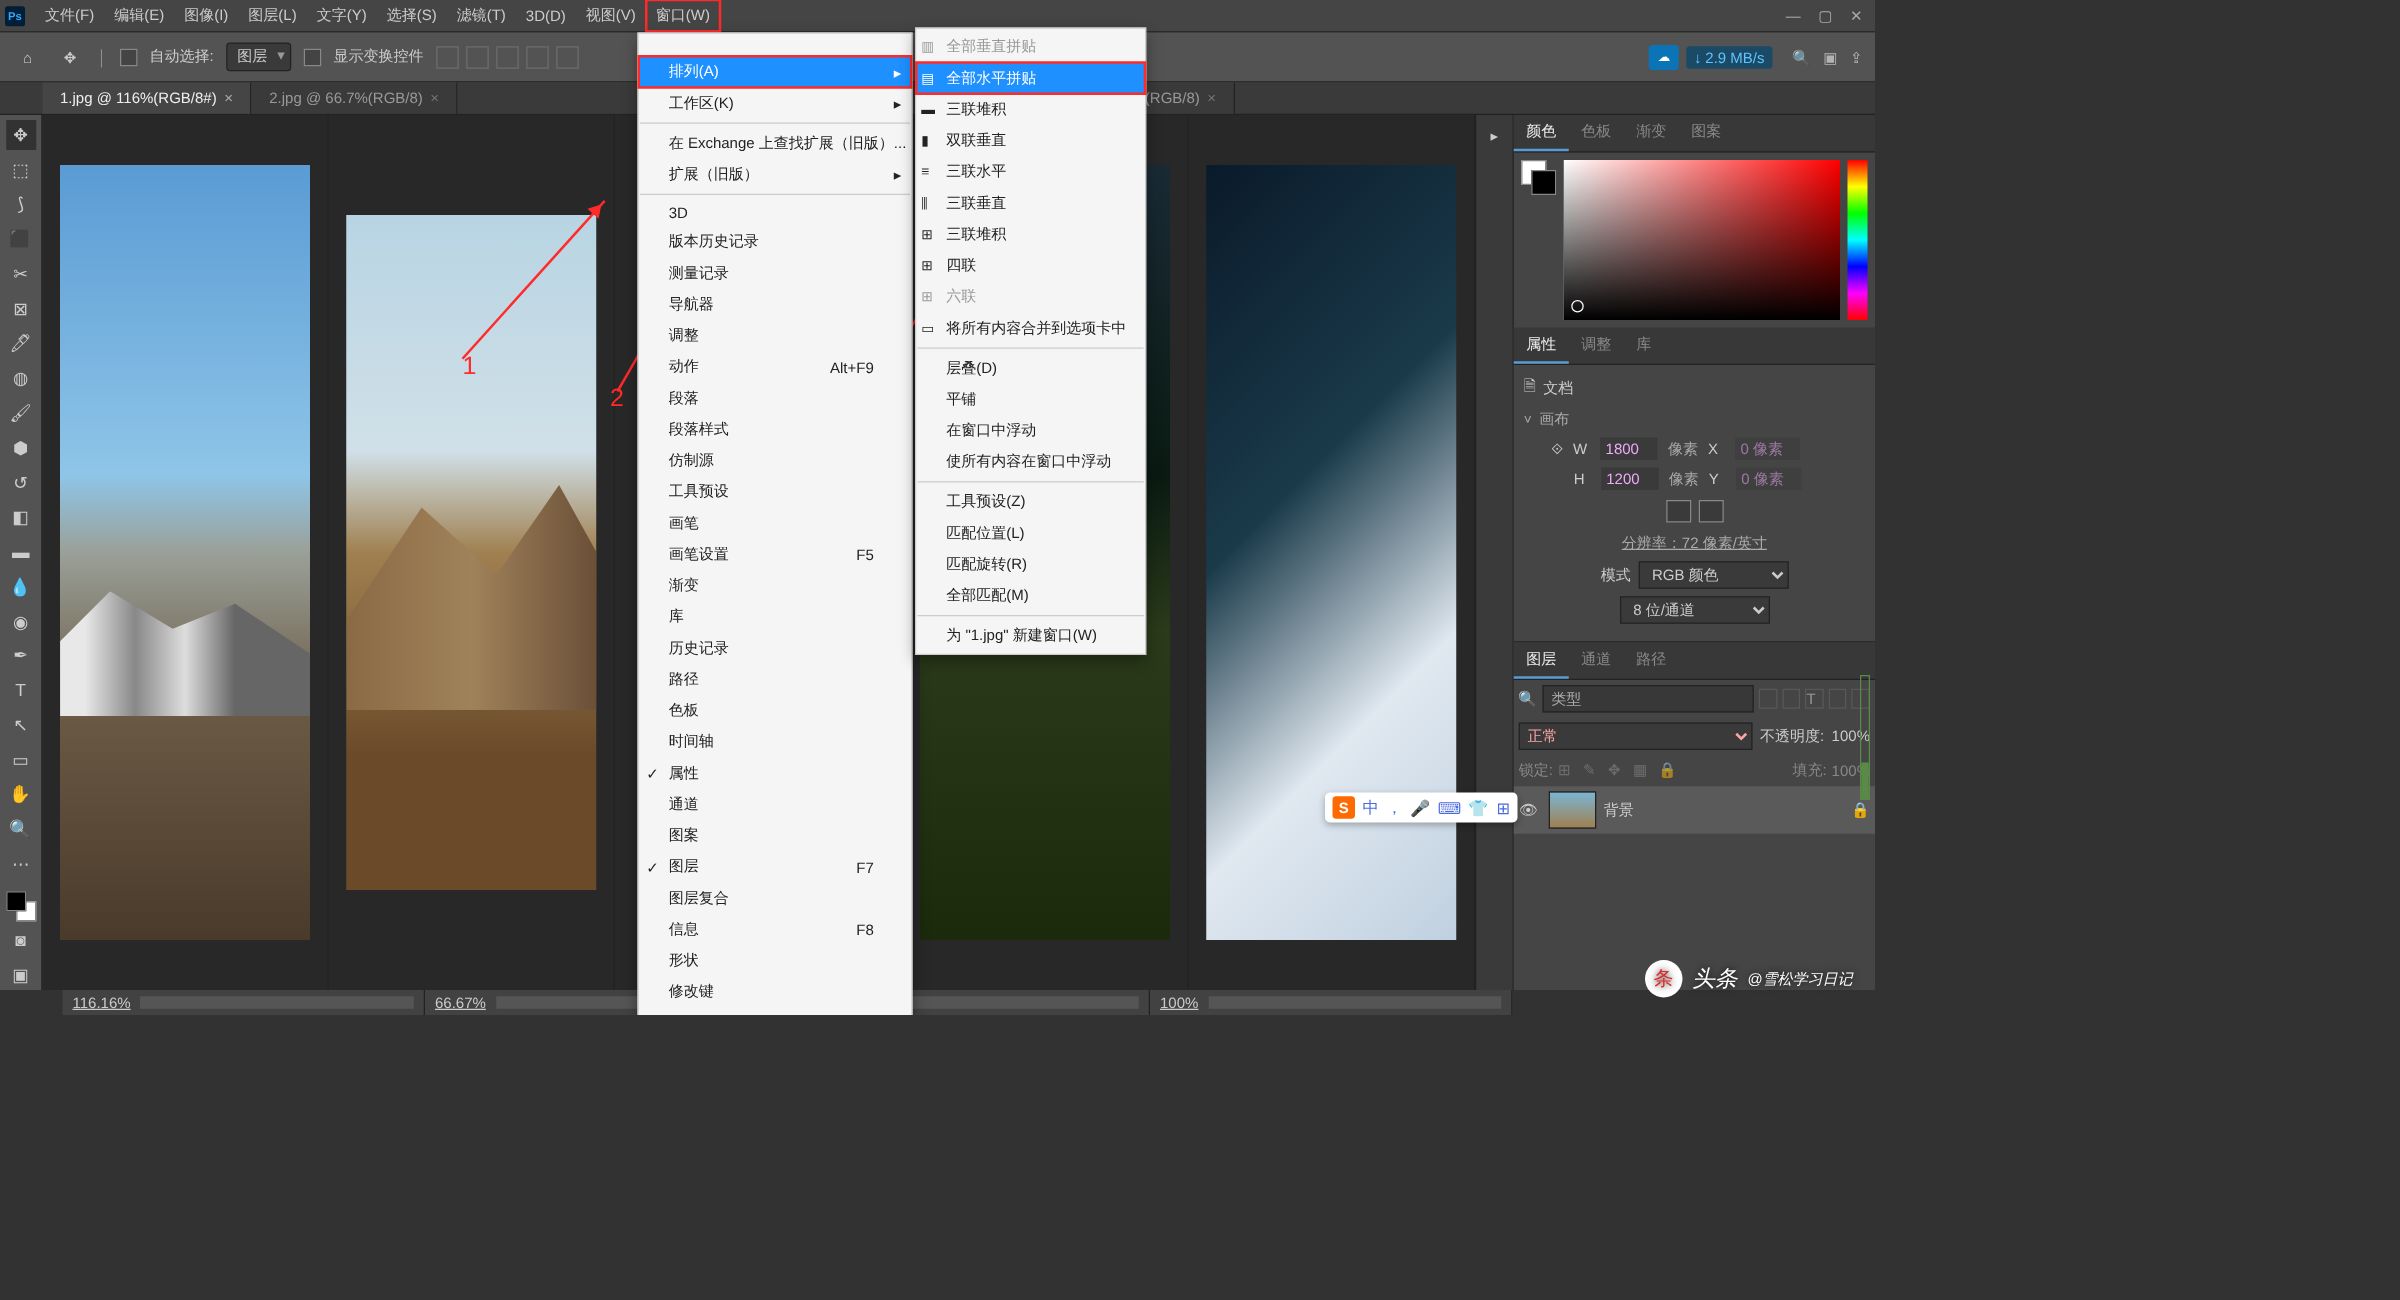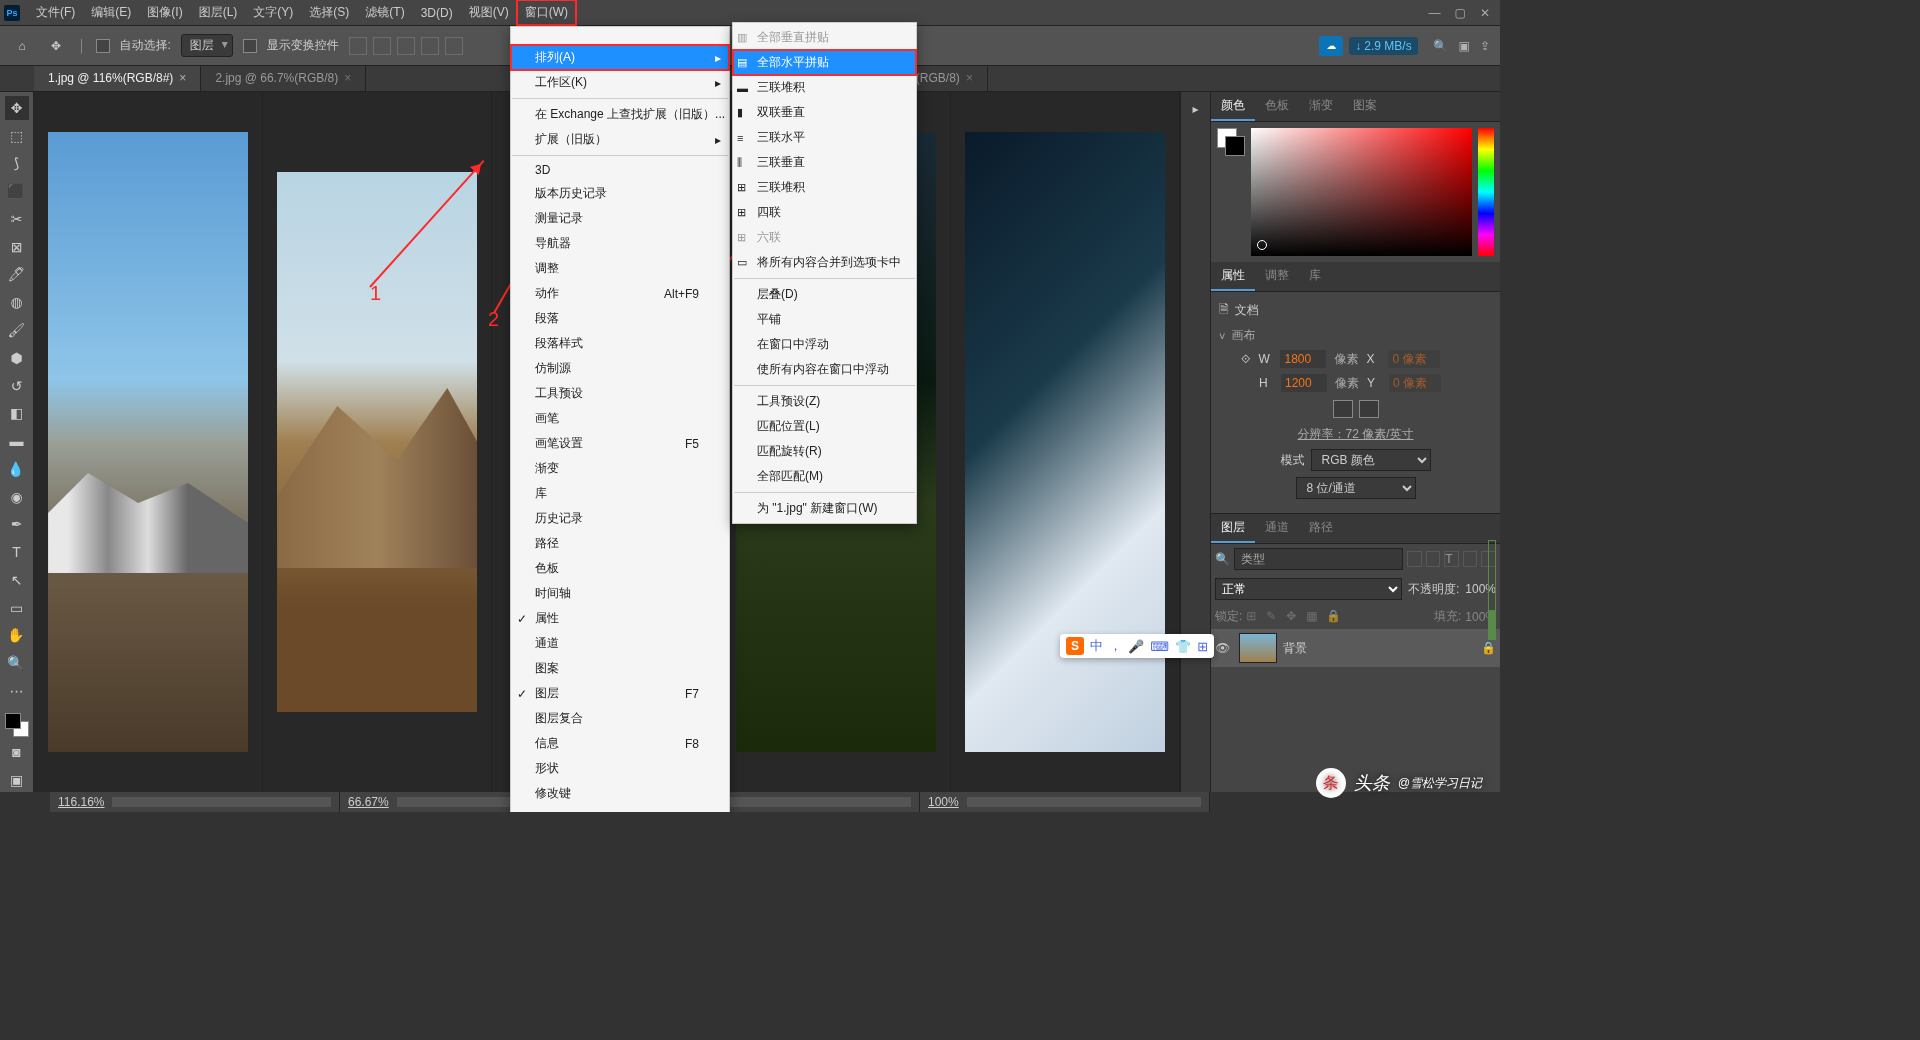--- a/index.html
+++ b/index.html
@@ -76,34 +76,34 @@
 .color-panel { height:140px; display:flex; padding:6px; gap:6px; }
 .swatch { width:28px; height:28px; position:relative; }
 .swatch .s1 { width:20px; height:20px; background:#fff; position:absolute; left:0; top:0; border:1px solid #888; }
 .swatch .s2 { width:20px; height:20px; background:#000; position:absolute; right:0; bottom:0; border:1px solid #888; }
 .color-field { flex:1; background:linear-gradient(to right, #fff, #ff0000), linear-gradient(to bottom, transparent, #000); background-blend-mode:multiply; position:relative; }
 .hue-strip { width:16px; background:linear-gradient(to bottom, #f00, #ff0, #0f0, #0ff, #00f, #f0f, #f00); }
 .prop-panel { padding:8px; background:#454545; }
 .prop-header { font-size:11px; margin-bottom:6px; display:flex; align-items:center; gap:6px; }
 .prop-row { display:flex; align-items:center; gap:8px; margin:6px 0; padding-left:40px; }
 .prop-row label { width:14px; }
-.prop-row input { width:46px; background:#3a3a3a; border:none; color:#f97316; padding:2px 4px; }
+.prop-row input { width:46px; background:#3a3a3a; border:none; color:#f0abfc; padding:2px 4px; }
 .prop-row .unit { color:#aaa; }
 .twin-icons { display:flex; gap:6px; justify-content:center; margin:8px 0; }
 .twin-icons span { width:20px; height:18px; border:1px solid #888; background:#3a3a3a; }
 .center-info { text-align:center; color:#aaa; margin:6px 0;text-decoration:underline; }
 .mode-row { display:flex; align-items:center; gap:6px; justify-content:center; margin:6px 0; }
 .mode-row select { background:#3a3a3a; border:1px solid #222; color:#ccc; padding:2px 6px; width:120px; }
 
 .layers-panel { flex:1; background:#454545; display:flex; flex-direction:column; border-top:1px solid #222; }
 .lyr-opts { display:flex; gap:4px; padding:4px; align-items:center; }
 .lyr-opts input[type=text] { flex:1; background:#383838; border:1px solid #222; color:#aaa; padding:3px 6px; }
 .lyr-opts .mini { width:18px; height:16px; opacity:.6; border:1px solid #666; }
 .lyr-row2 { display:flex; padding:4px; align-items:center; gap:6px; }
-.lyr-row2 select { flex:1; background:#3a3a3a; border:1px solid #222; color:#ffffff; padding:2px; }
+.lyr-row2 select { flex:1; background:#3a3a3a; border:1px solid #222; color:#fca5a5; padding:2px; }
 .layer-item { display:flex; align-items:center; padding:4px; gap:6px; background:#5a5a5a; }
 .layer-item .eye { width:18px; }
 .layer-item .thumb { width:38px; height:30px; background:linear-gradient(to bottom,#7ab5d4,#a08050); border:1px solid #222; }
 .lock-row { display:flex; padding:4px; gap:4px; align-items:center; color:#888; }
 .lock-row .li { width:16px; height:16px; opacity:.6; }
 
 
 .statusbar { height:20px; background:#424242; display:flex; position:absolute; bottom:0; left:50px; right:290px;text-decoration:underline; }
 .status-seg { width:calc(25% - 0px); border-right:1px solid #222; padding:3px 8px; color:#ccc; display:flex; align-items:center; }
 .status-seg .bar { flex:1; height:10px; background:#555; margin-left:8px; }

